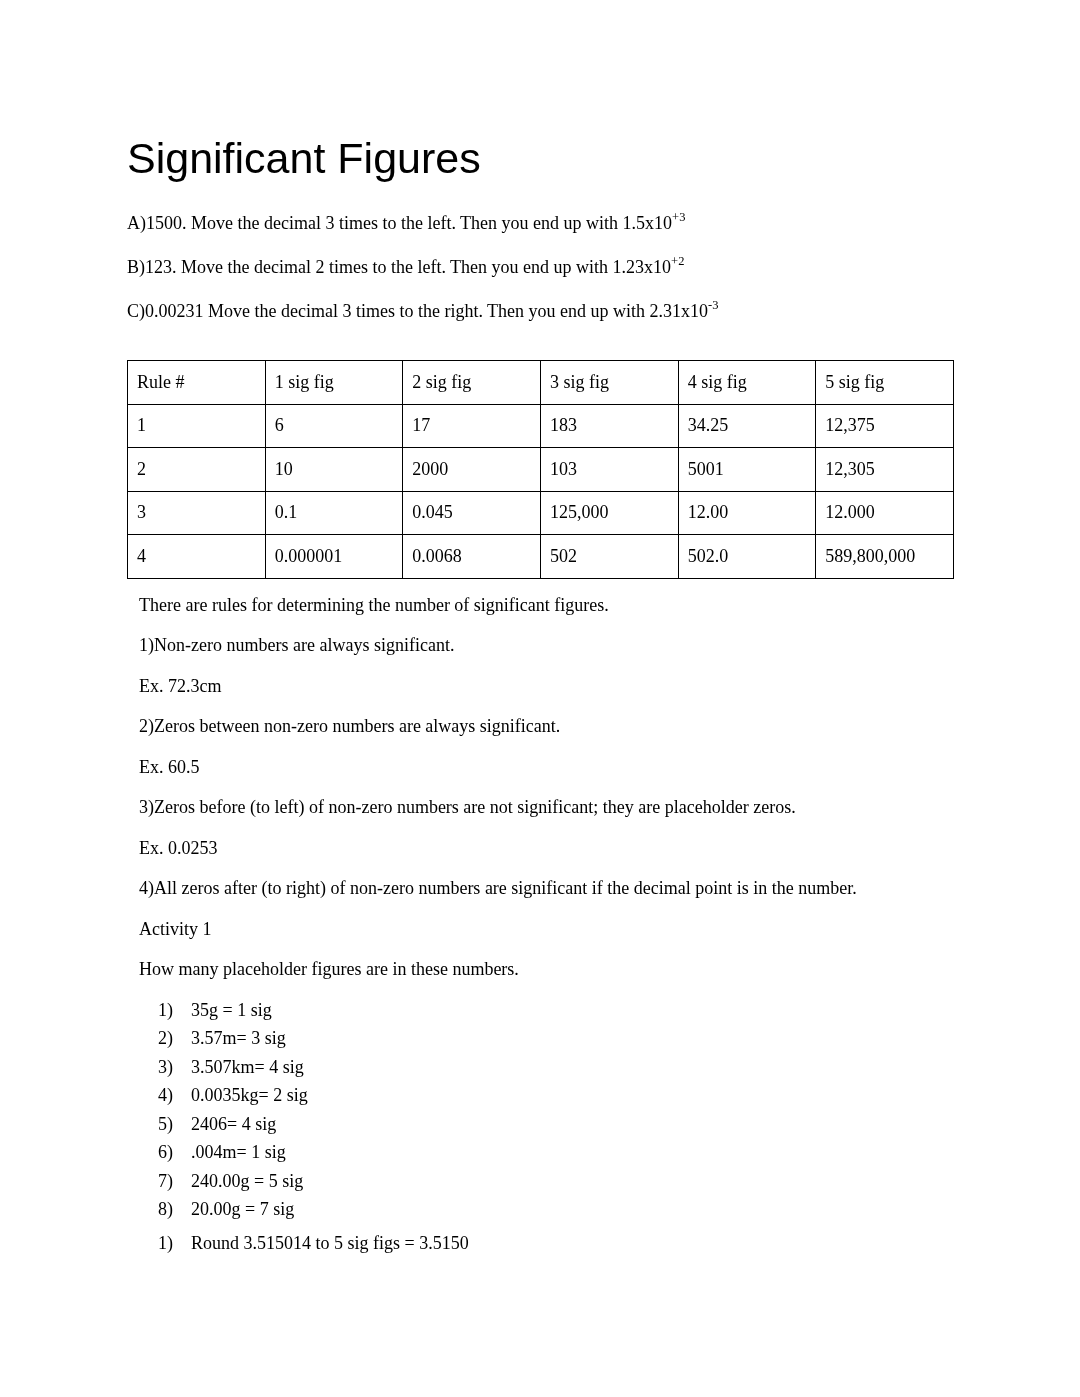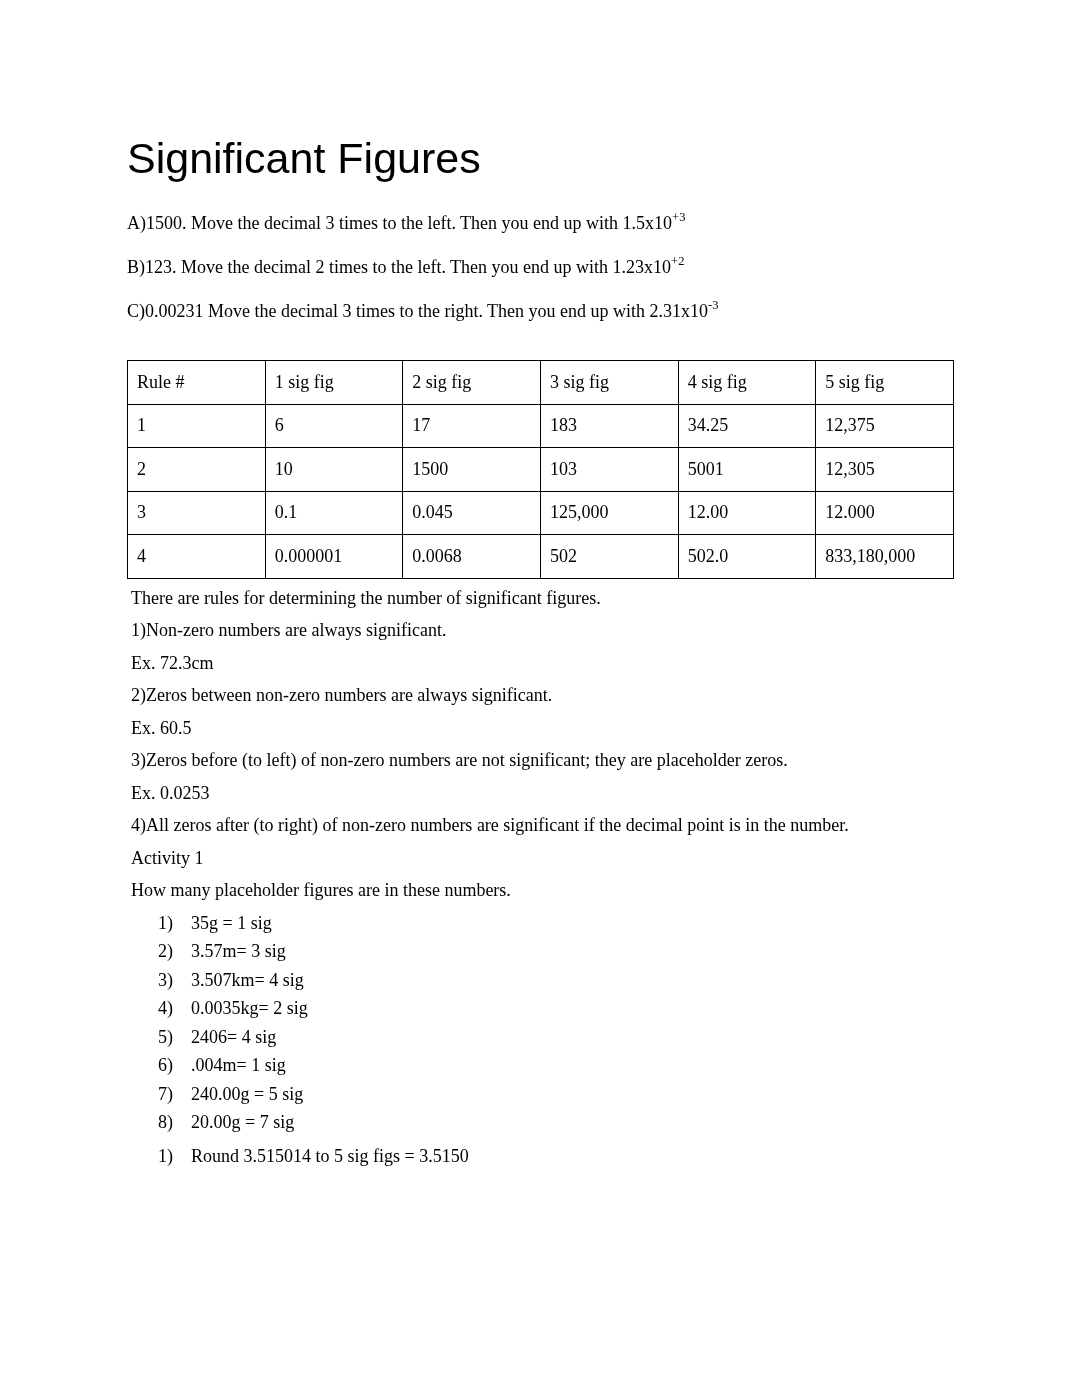--- a/index.html
+++ b/index.html
@@ -42,21 +42,21 @@
     border: 1.5px solid #000000;
     font-weight: 400;
     text-align: left;
     vertical-align: middle;
     padding: 0 4px 0 9px;
     height: 43.5px;
     font-size: 18px;
   }
   .body-text { margin-top: 5px; }
   .body-text p {
-    margin: 4px;
+    margin: 12px;
     line-height: 28.5px;
   }
   .num-list { margin: 0; }
   .num-item {
     display: flex;
     padding-left: 31px;
     line-height: 28.5px;
   }
   .num-item .num { width: 33px; flex: 0 0 33px; }
   .num-item .txt { flex: 1; }
@@ -88,40 +88,40 @@
         <td>1</td>
         <td>6</td>
         <td>17</td>
         <td>183</td>
         <td>34.25</td>
         <td>12,375</td>
       </tr>
       <tr>
         <td>2</td>
         <td>10</td>
-        <td>1500</td>
+        <td>2000</td>
         <td>103</td>
         <td>5001</td>
         <td>12,305</td>
       </tr>
       <tr>
         <td>3</td>
         <td>0.1</td>
         <td>0.045</td>
         <td>125,000</td>
         <td>12.00</td>
         <td>12.000</td>
       </tr>
       <tr>
         <td>4</td>
         <td>0.000001</td>
         <td>0.0068</td>
         <td>502</td>
         <td>502.0</td>
-        <td>833,180,000</td>
+        <td>589,800,000</td>
       </tr>
     </tbody>
   </table>
 
   <div class="body-text">
     <p>There are rules for determining the number of significant figures.</p>
     <p>1)Non-zero numbers are always significant.</p>
     <p>Ex. 72.3cm</p>
     <p>2)Zeros between non-zero numbers are always significant.</p>
     <p>Ex. 60.5</p>

